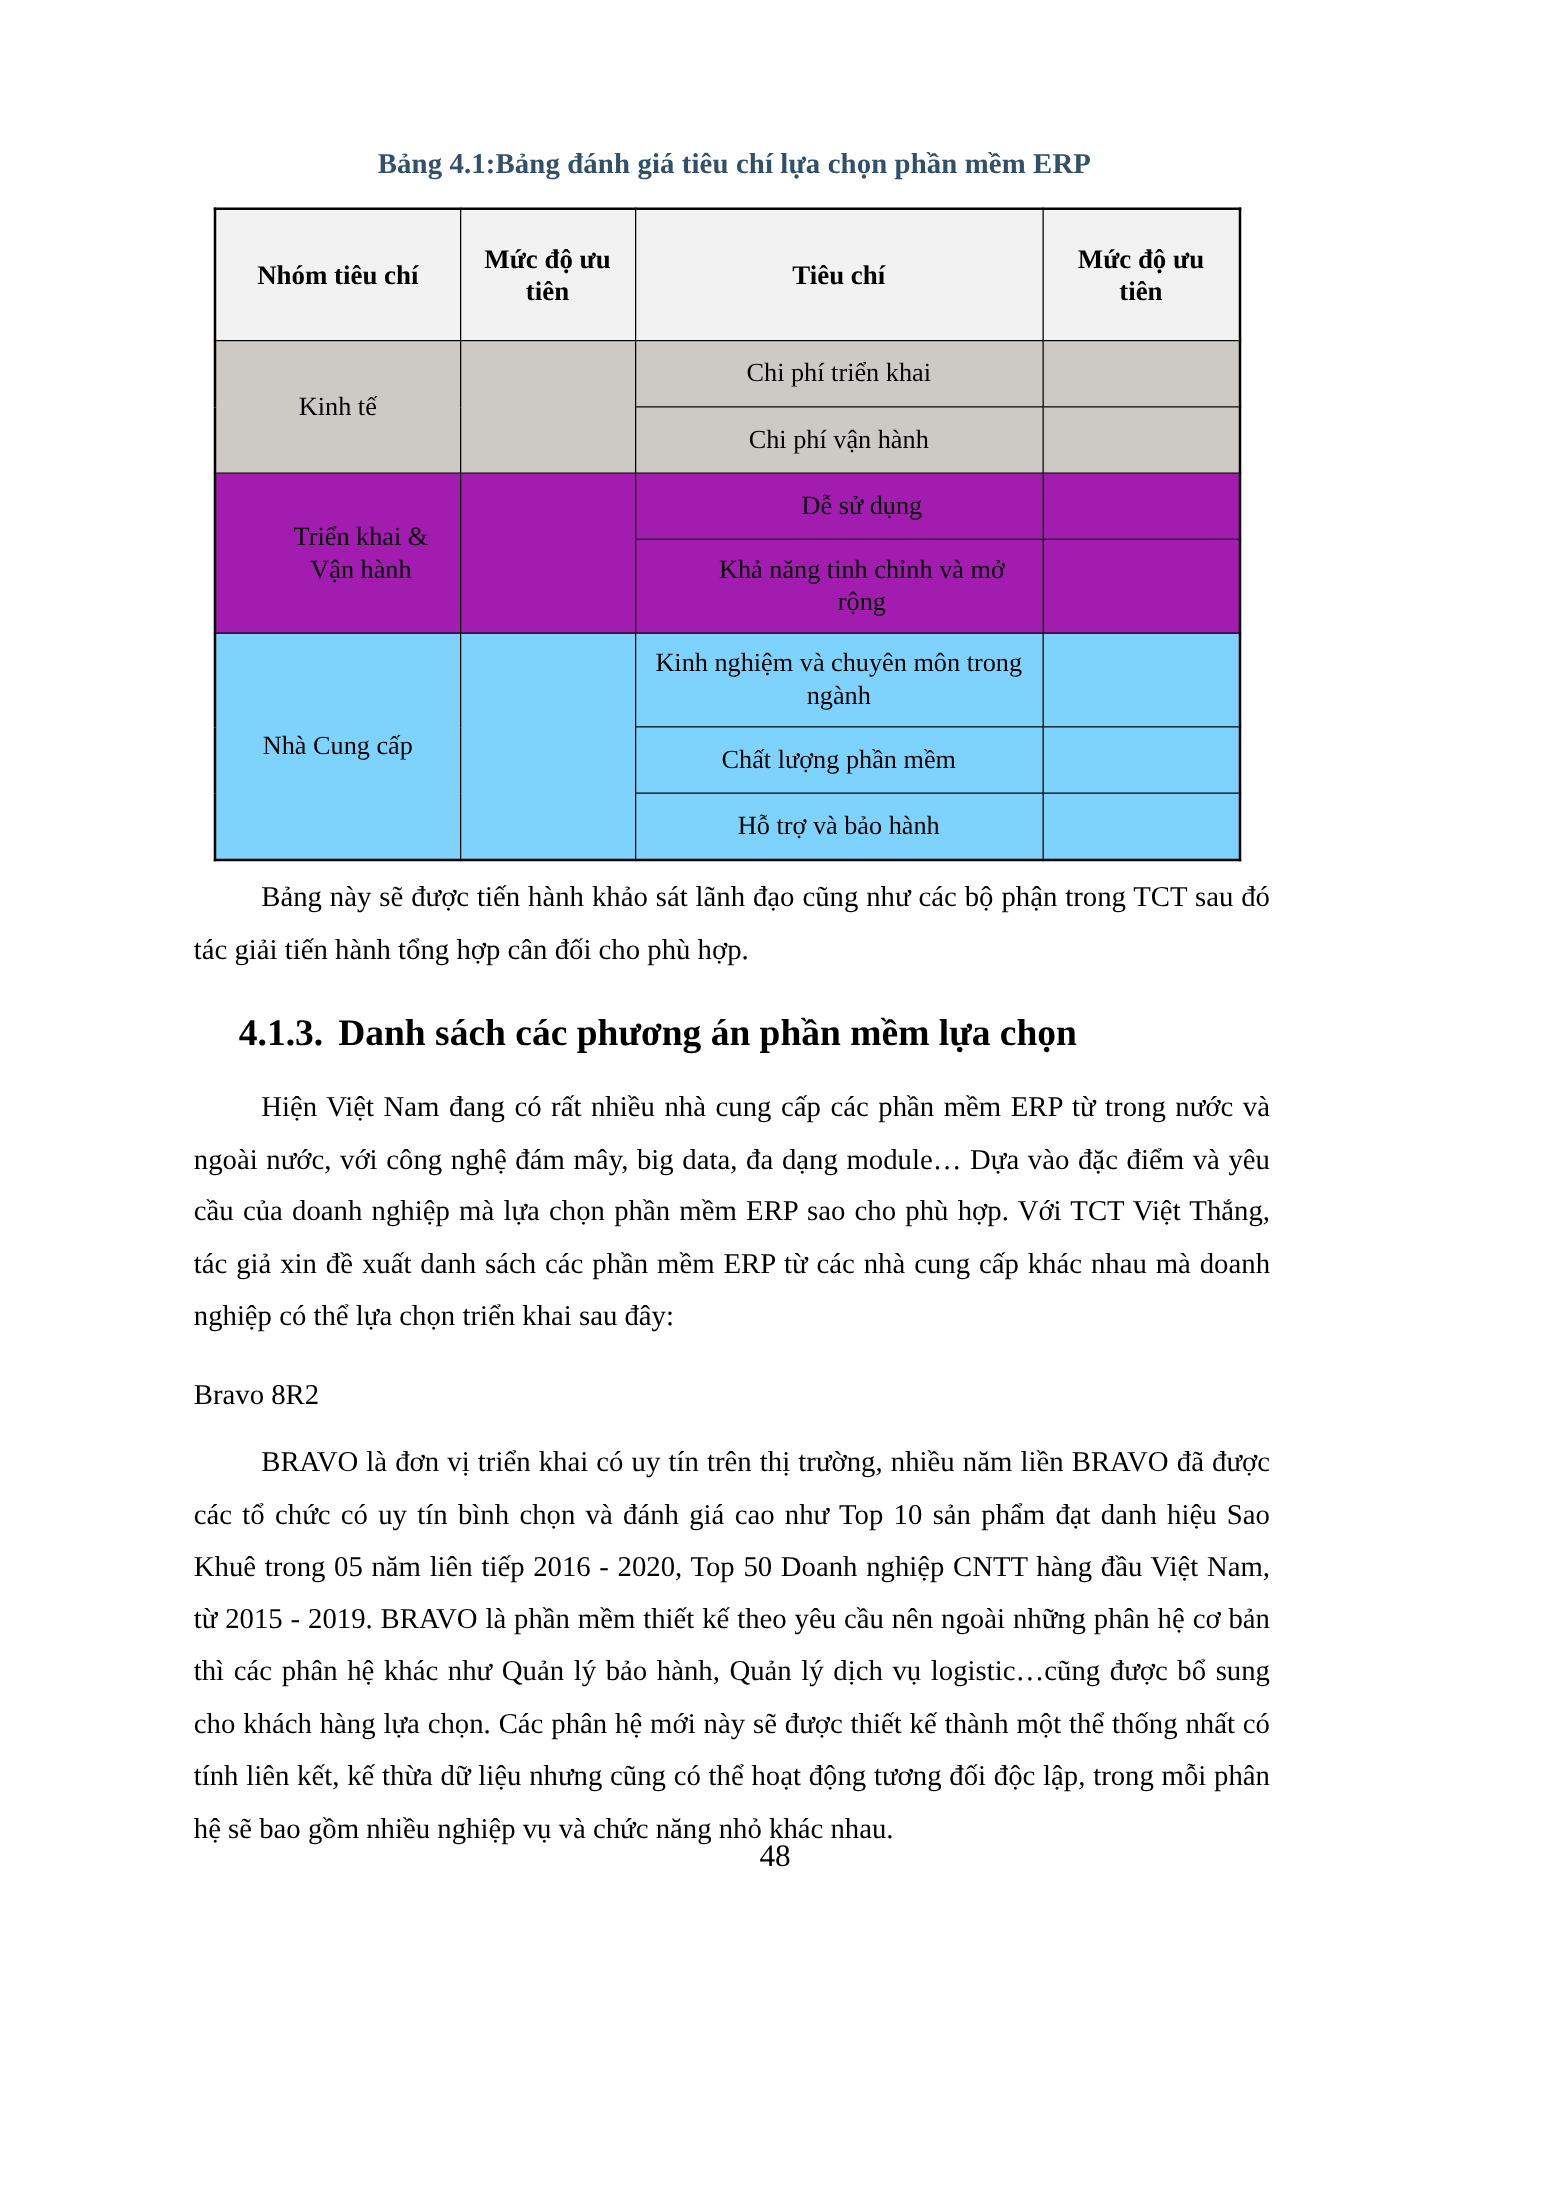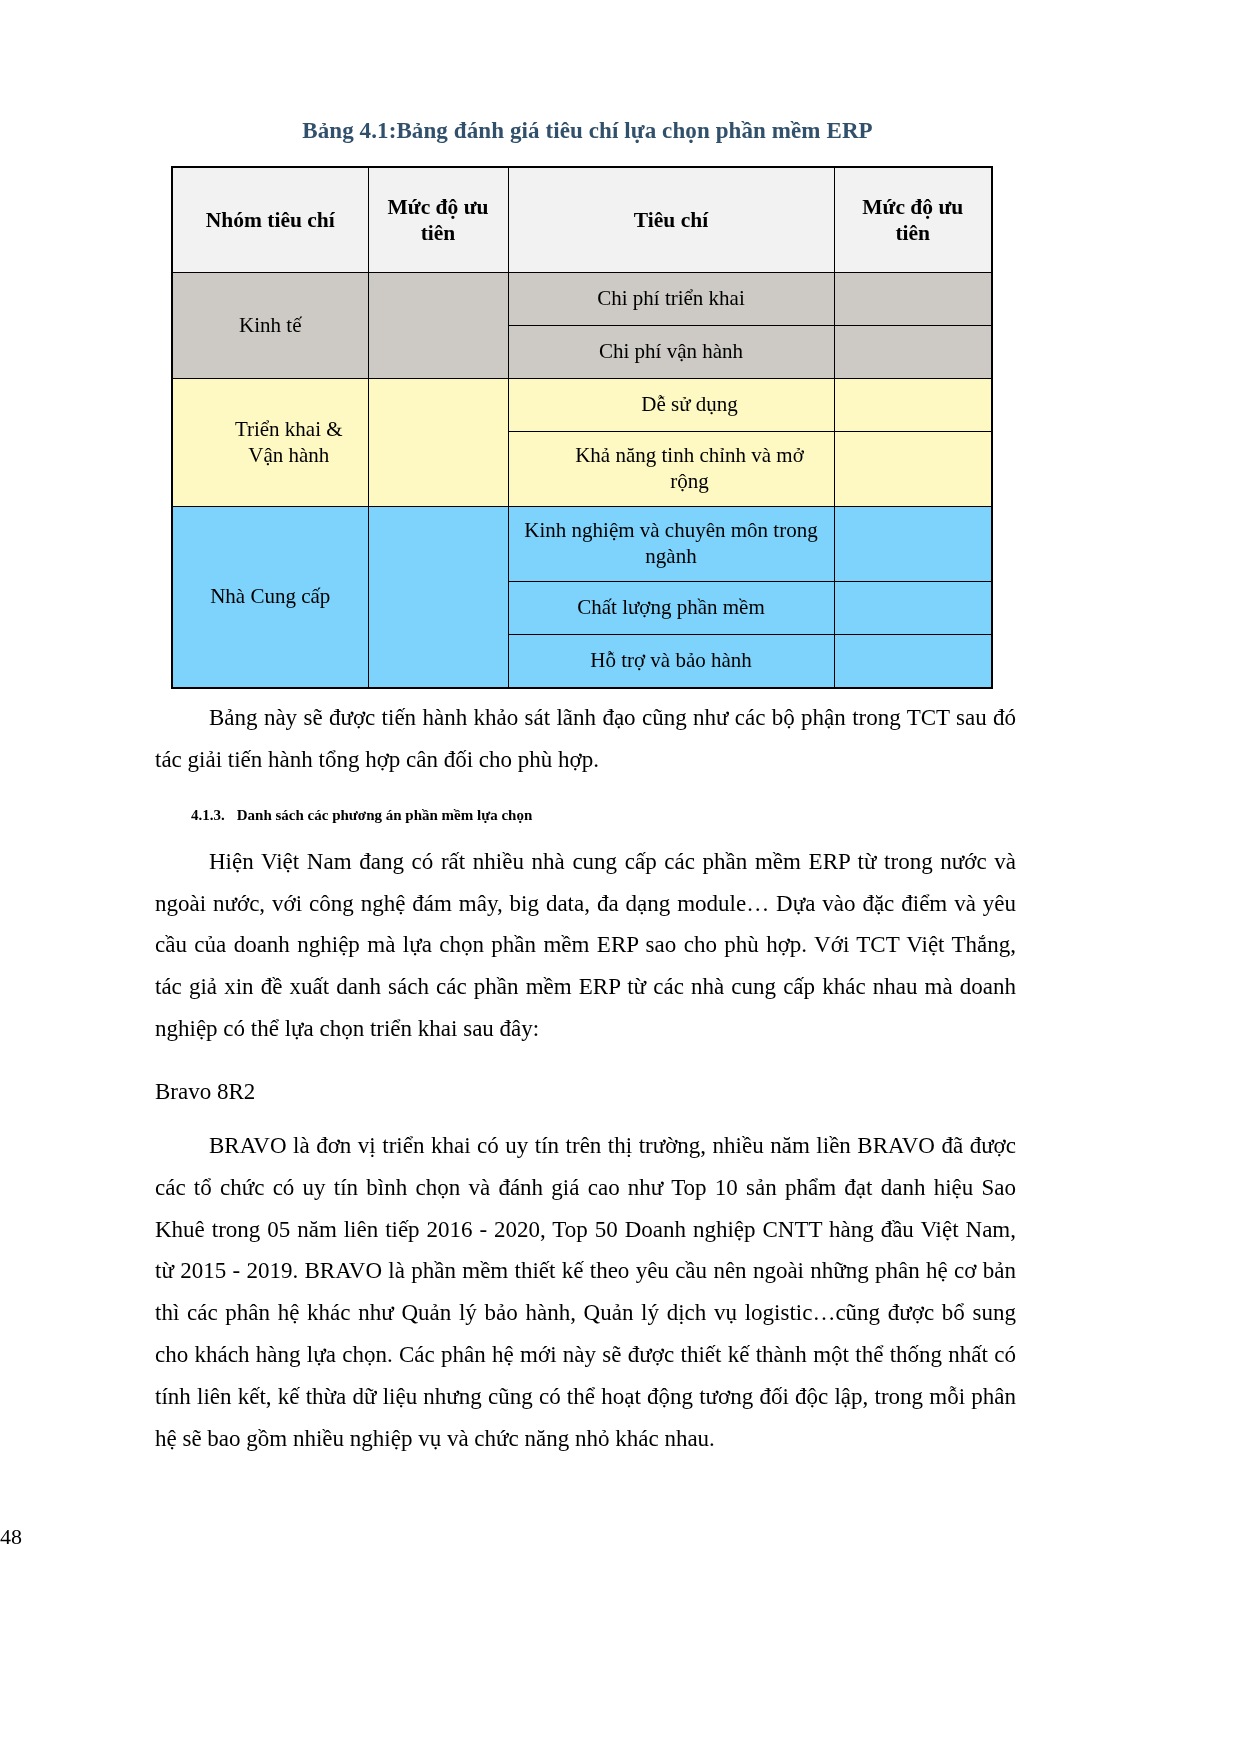--- a/index.html
+++ b/index.html
@@ -63,21 +63,21 @@
     background: #f2f2f2;
     height: 92px;
     font-size: 21.5px;
   }
   .col-group  { width: 196px; }
   .col-prio-a { width: 140px; }
   .col-crit   { width: 326px; }
   .col-prio-b { width: 158px; }
 
   tr.grp-economy  td { background: #cdcac5; }
-  tr.grp-deploy   td { background: #fef9c3; padding-left: 45px; }
+  tr.grp-deploy   td { background: #a21caf; padding-left: 45px; }
   tr.grp-supplier td { background: #7dd3fc; }
 
   td.row-h1 { height: 40px; }
   td.row-h2 { height: 62px; }
 
   
   .source-note {
     text-align: right;
     font-style: italic;
     font-size: 22px;
@@ -90,44 +90,44 @@
     line-height: 1.82;
     text-align: justify;
     margin: 14px 4px 0 0;
     text-indent: 54px;
     -webkit-hyphens: none;
     hyphens: none;
   }
   p.body.tight { margin-top: 8px; }
 
   h3.section-heading {
-    font-size: 15px;
+    font-size: 30px;
     font-weight: bold;
     margin: 22px 0 6px 0;
     text-indent: 36px;
     line-height: 1.6;
   }
   h3.section-heading .num { margin-right: 12px; }
 
   h4.sub-heading {
     font-size: 23px;
     font-weight: normal;
     margin: 24px 0 2px 0;
     text-indent: 0;
     line-height: 1.6;
   }
 
   
   .page-number {
     position: absolute;
     left: 0;
-    top: 1524px;
+    top: 1472px;
     width: 1240px;
-    text-align: left;
-    font-size: 22px;
+    text-align: center;
+    font-size: 25px;
   }
 </style>
 </head>
 <body>
 
 <div class="page">
   <div class="content">
 
     <div class="table-caption">Bảng 4.1:Bảng đánh giá tiêu chí lựa chọn phần mềm ERP</div>
 

